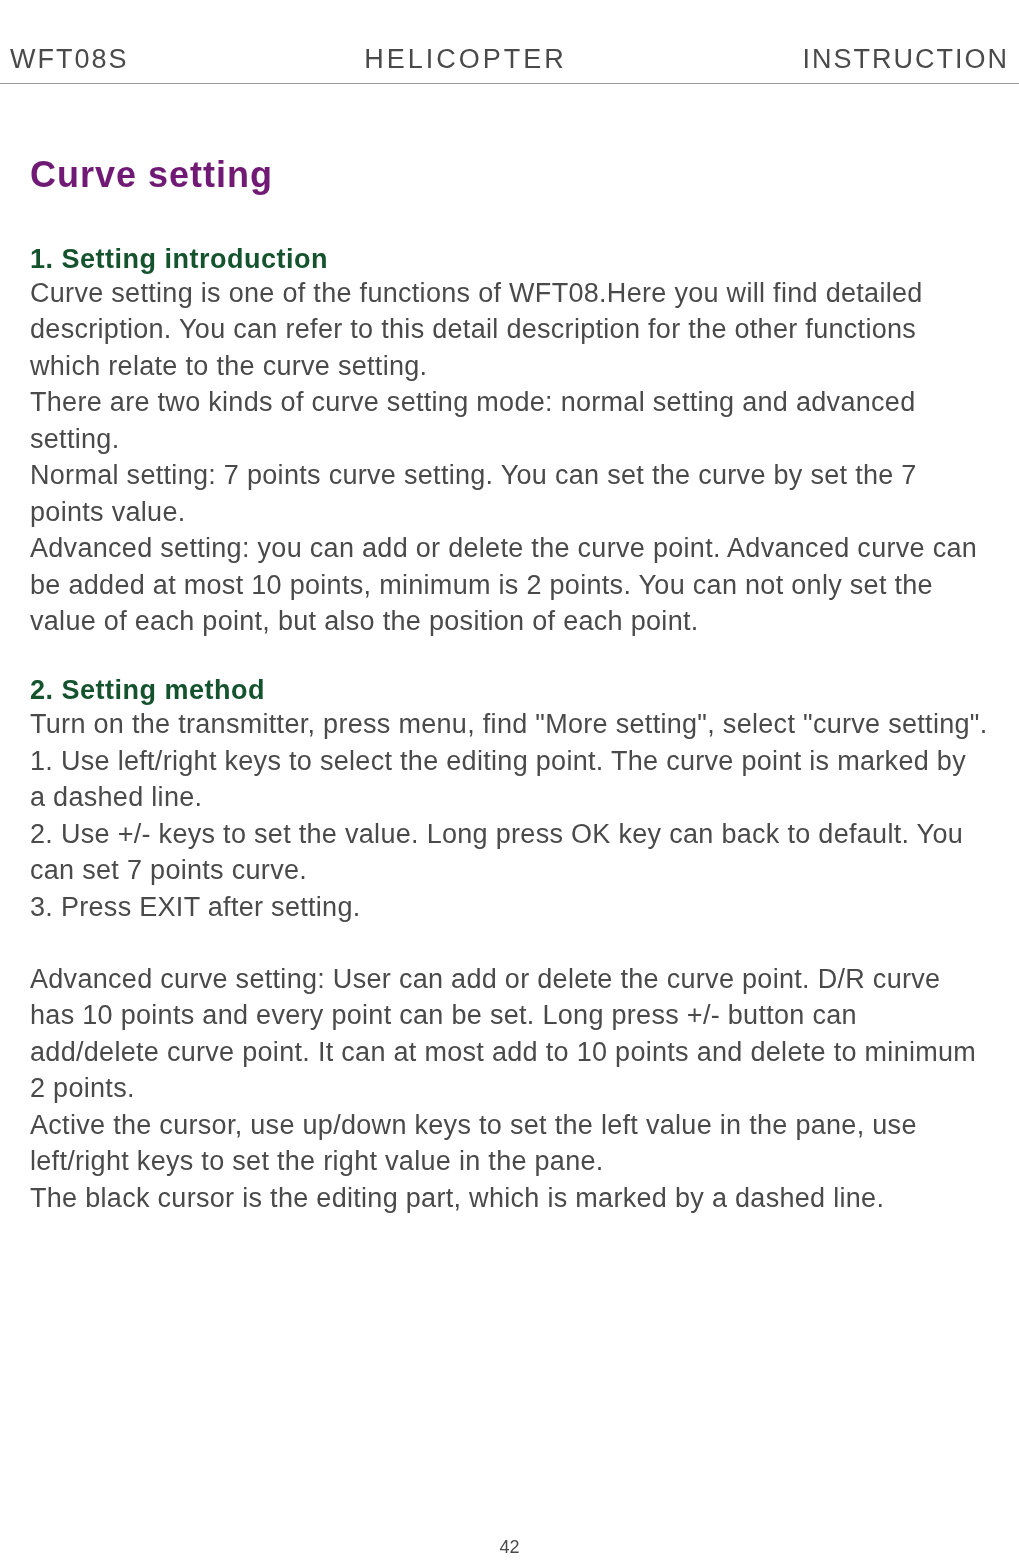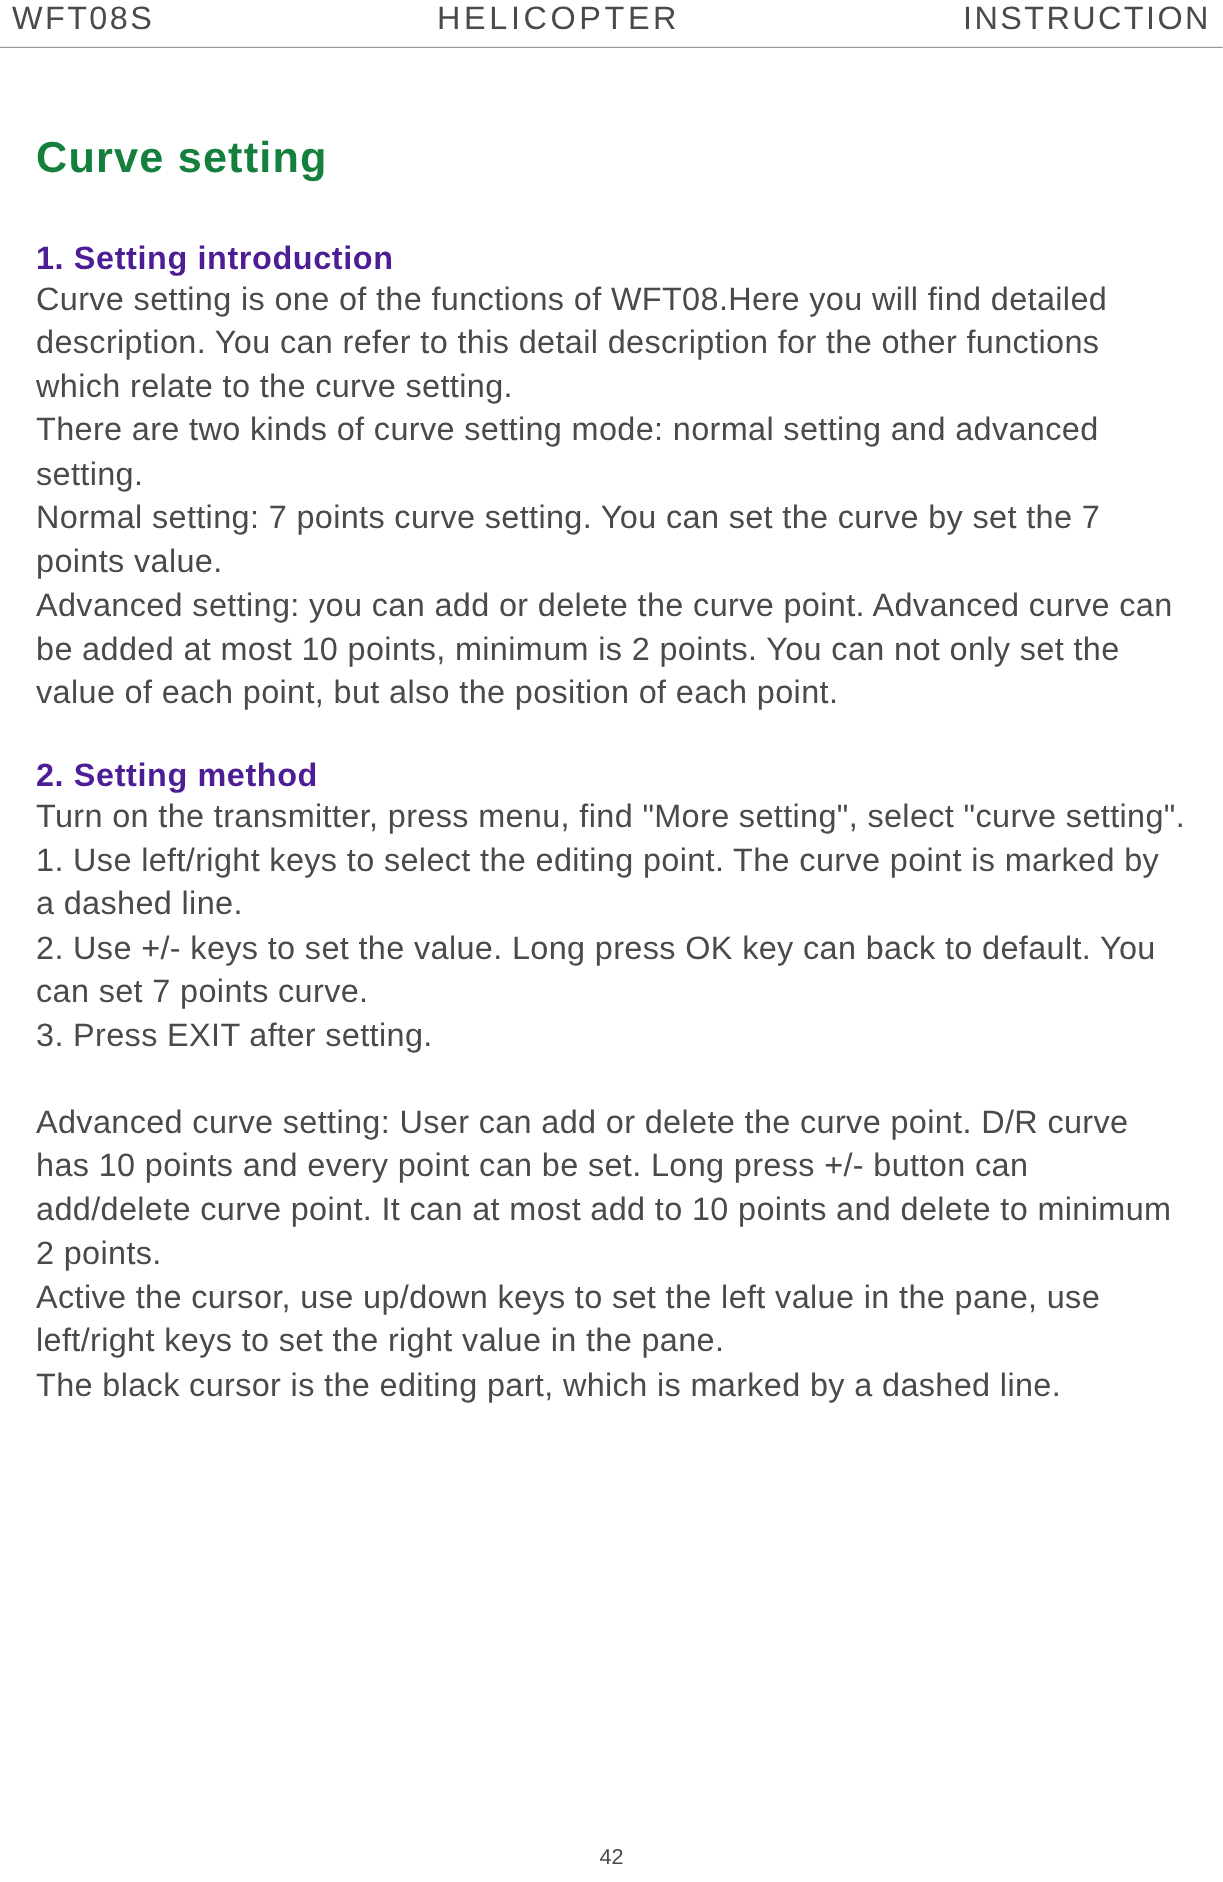--- a/index.html
+++ b/index.html
@@ -17,38 +17,39 @@
     }
     .header {
       display: flex;
       justify-content: space-between;
       align-items: flex-start;
       padding: 0 10px 8px 10px;
       border-bottom: 1px solid #999;
       font-size: 27px;
       letter-spacing: 2px;
       color: #4a4a4a;
+      margin-top: 44px;
     }
     .header-center {
       letter-spacing: 3px;
     }
     .content {
       padding: 70px 30px 0 30px;
     }
     .title {
       font-size: 36px;
       font-weight: bold;
-      color: #15803d;
+      color: #701a75;
       letter-spacing: 1px;
       margin-bottom: 48px;
     }
     .section-heading {
       font-size: 27px;
       font-weight: bold;
-      color: #4c1d95;
+      color: #14532d;
       letter-spacing: 0.5px;
     }
     .body-text {
       font-size: 27px;
       color: #4a4a4a;
       line-height: 1.35;
       letter-spacing: 0.3px;
     }
     .para {
       margin-bottom: 0;

